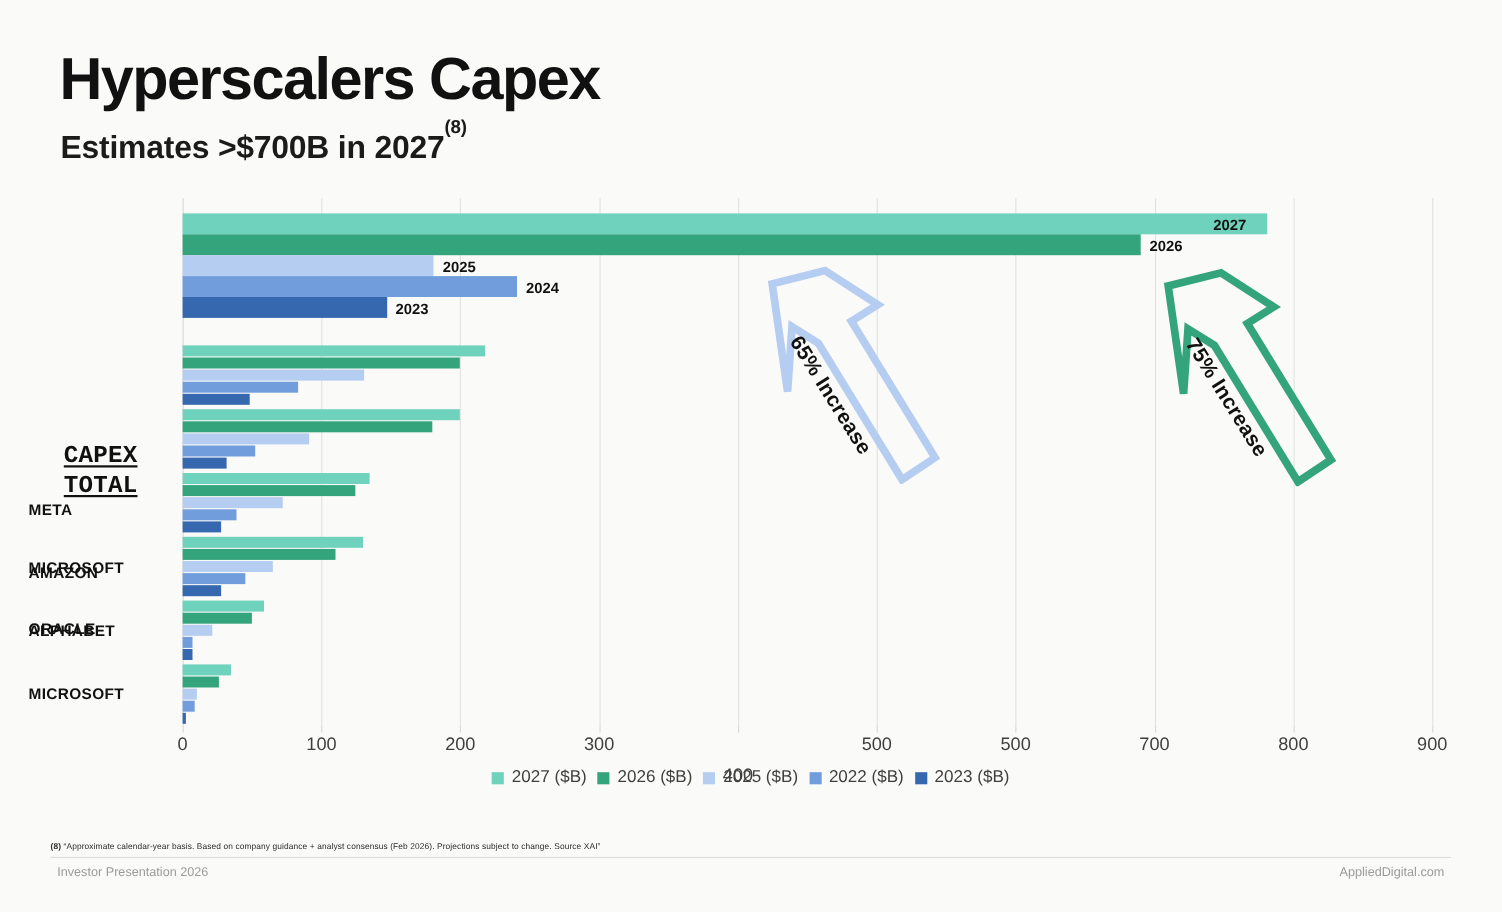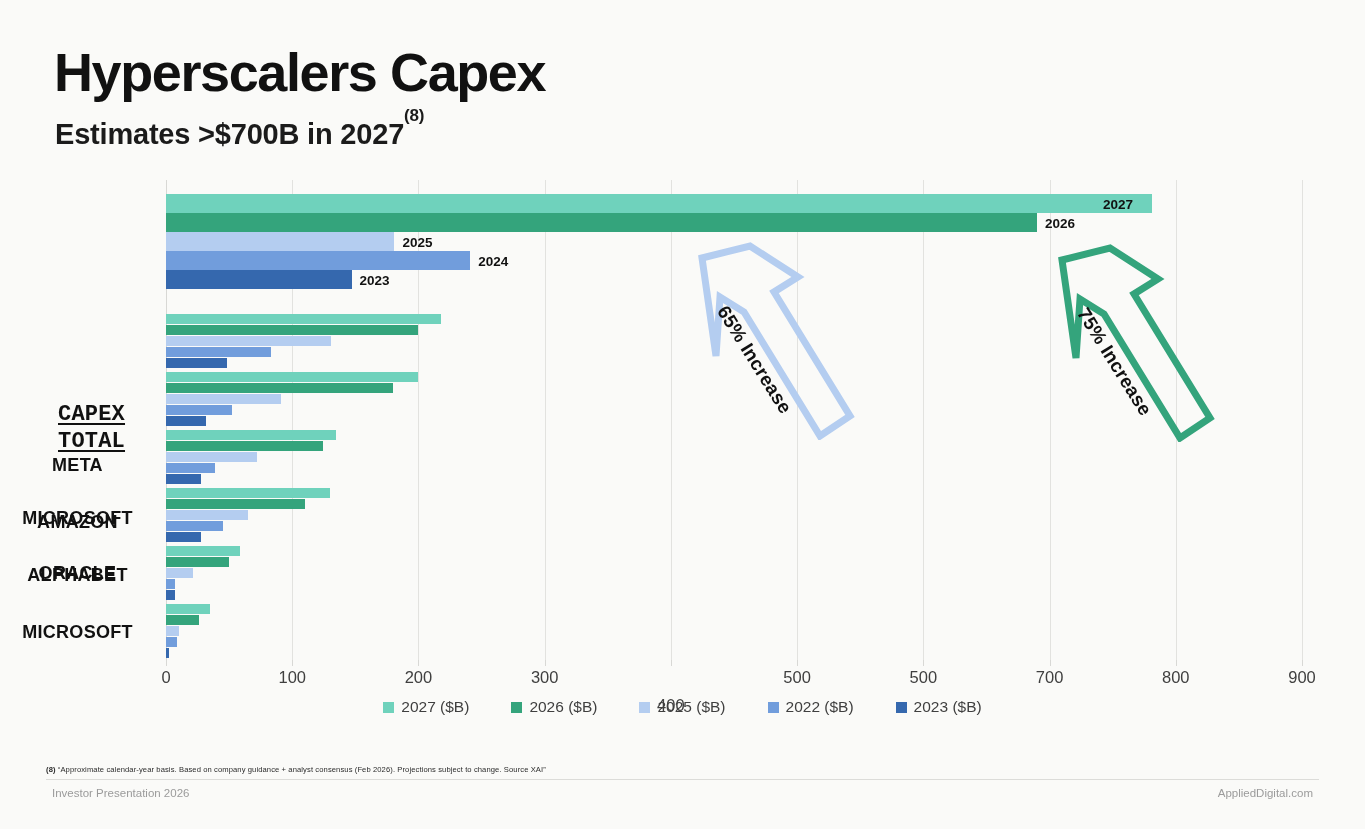--- a/index.html
+++ b/index.html
@@ -43,23 +43,24 @@
   
   .group { position: absolute; left: 0; width: 100%; }
   .bar {
     position: absolute; left: 0; height: 100%;
     border-radius: 0;
   }
   .barslot { position: absolute; left: 0; width: 100%; }
 
   .cat-label {
     position: absolute;
-    font-size: 18px; font-weight: 700; color: #111;
-    letter-spacing: 0.3px; text-align: center;
+    font-size: 14px; font-weight: 700; color: #111;
+    letter-spacing: 0.3px; text-align: left;
     white-space: nowrap;
+    padding-left: 26px;
   }
   #capex-total-label {
     position: absolute; left: 58px; top: 222px;
     font-size: 22px; font-weight: 700; color: #111;
     line-height: 1.22; text-align: left;
     text-decoration: underline; text-underline-offset: 3px;
     letter-spacing: 0.2px;
     font-family: Liberation Mono, monospace;
   }
   .value-tag {
@@ -74,21 +75,21 @@
     position: absolute; top: 0; width: 1px; height: 6px; background: #D8D8D5;
   }
   .ticklabel {
     position: absolute; top: 8px; font-size: 16.5px; color: #3f3f3f;
     transform: translateX(-50%); font-weight: 400;
   }
 
   
   #legend {
     position: absolute; left: 0; top: 698px; width: 1365px;
-    display: flex; justify-content: center; align-items: center; gap: 42px;
+    display: flex; justify-content: center; align-items: center; gap: 10px;
   }
   .legend-item { display: flex; align-items: center; gap: 7px; }
   .legend-swatch { width: 11px; height: 11px; display: inline-block; }
   .legend-text { font-size: 15.5px; color: #3f3f3f; }
 
   
   .arrow-svg { position: absolute; pointer-events: none; }
   .arrow-label {
     position: absolute; font-size: 19px; font-weight: 800; color: #111;
     white-space: nowrap; letter-spacing: 0.2px;

